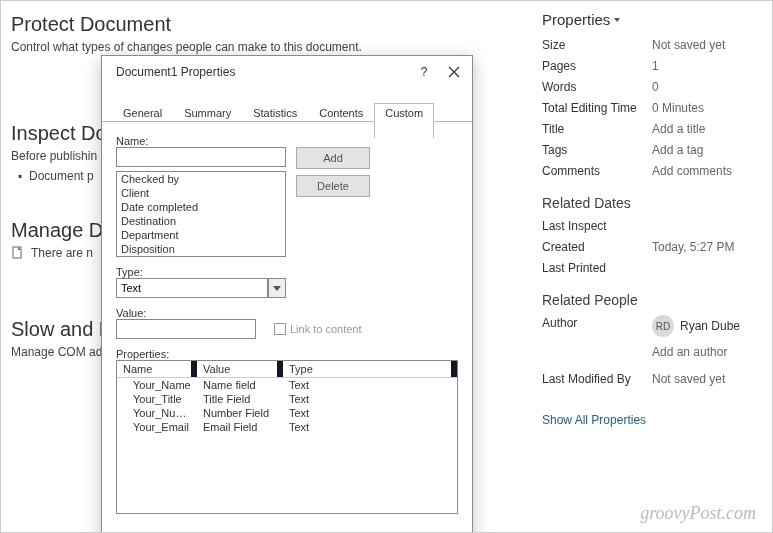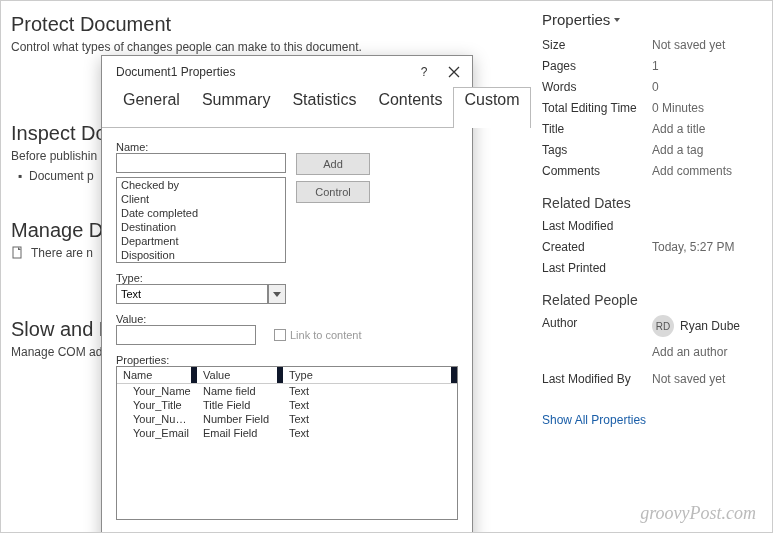--- a/index.html
+++ b/index.html
@@ -67,22 +67,22 @@
   }
   .dlg-titlebar .rt { display:flex; gap:14px; align-items:center;}
   .dlg-close, .dlg-help { width:16px; height:16px; display:flex;align-items:center;justify-content:center; color:#333; }
   .dlg-close svg { display:block; }
 
   .tabs { display:flex; border-bottom:1px solid #bbb; padding-left:10px; }
   .tab {
     padding: 3px 10px 19px;
     border:1px solid transparent;
     border-bottom:none;
-    font-size:16px; color:#333;
-    position:relative; top:1px;
+    font-size:11px; color:#333;
+    position:relative; top:17px;
     background:transparent;
   }
   .tab.active { border-color:#bbb; background:#fff; }
   .dlg-body { flex:1; padding: 10px 14px 8px 14px; overflow:hidden; }
   .form-row { display:flex; align-items:flex-start; margin-bottom:6px;flex-direction:column; }
   .form-label { width: 64px; padding-top:3px; color:#333; font-size:11px;}
   .form-ctrl { flex:1; display:flex; gap:10px; }
   .txt {
     border:1px solid #888; height:20px; padding:1px 4px;
     font-size:11px; font-family:inherit; background:#fff;
@@ -196,21 +196,21 @@
         </div>
         <div class="prop-row">
           <div class="prop-key">Comments</div>
           <div class="prop-val">Add comments</div>
         </div>
       </div>
 
     <div class="right-section-h">Related Dates</div>
     <div id="date-rows">
         <div class="prop-row">
-          <div class="prop-key">Last Modified</div>
+          <div class="prop-key">Last Inspect</div>
           <div class="prop-val"></div>
         </div>
         <div class="prop-row">
           <div class="prop-key">Created</div>
           <div class="prop-val">Today, 5:27 PM</div>
         </div>
         <div class="prop-row">
           <div class="prop-key">Last Printed</div>
           <div class="prop-val"></div>
         </div>
@@ -265,21 +265,21 @@
               <div>Checked by</div>
               <div>Client</div>
               <div>Date completed</div>
               <div>Destination</div>
               <div>Department</div>
               <div>Disposition</div>
             </div>
         </div>
         <div class="side-btns">
           <div class="win-btn">Add</div>
-          <div class="win-btn">Control</div>
+          <div class="win-btn">Delete</div>
         </div>
       </div>
     </div>
     <div class="form-row">
       <div class="form-label">Type:</div>
       <div class="form-ctrl">
         <div class="combo">
           <input class="txt" value="Text" style="">
           <div class="arrow">
               <span class="chev"></span>

